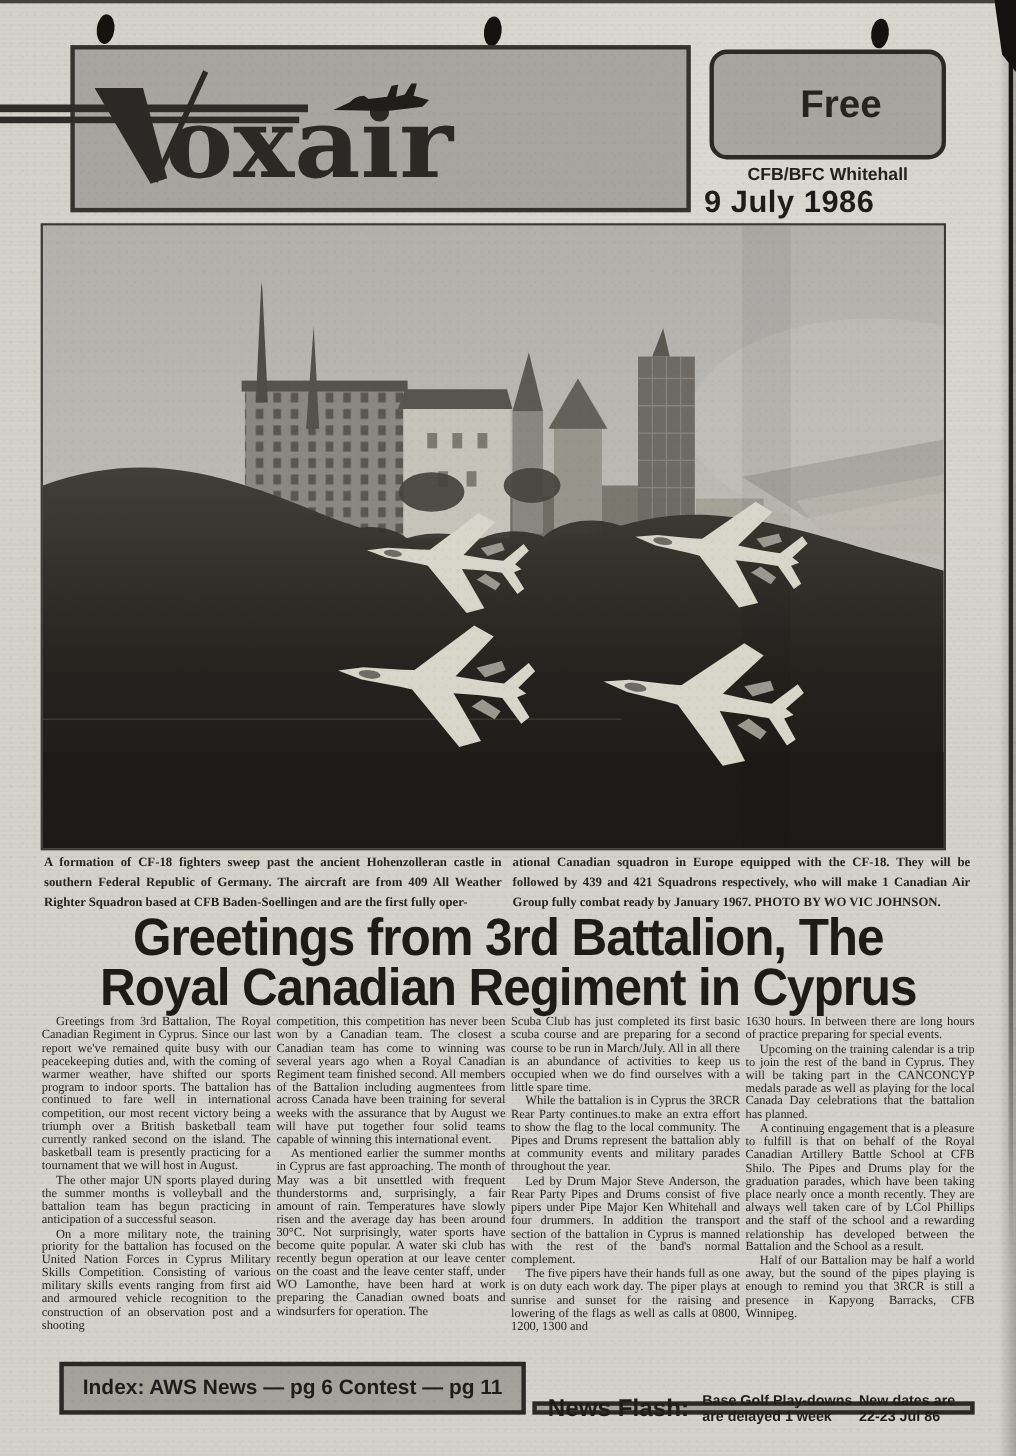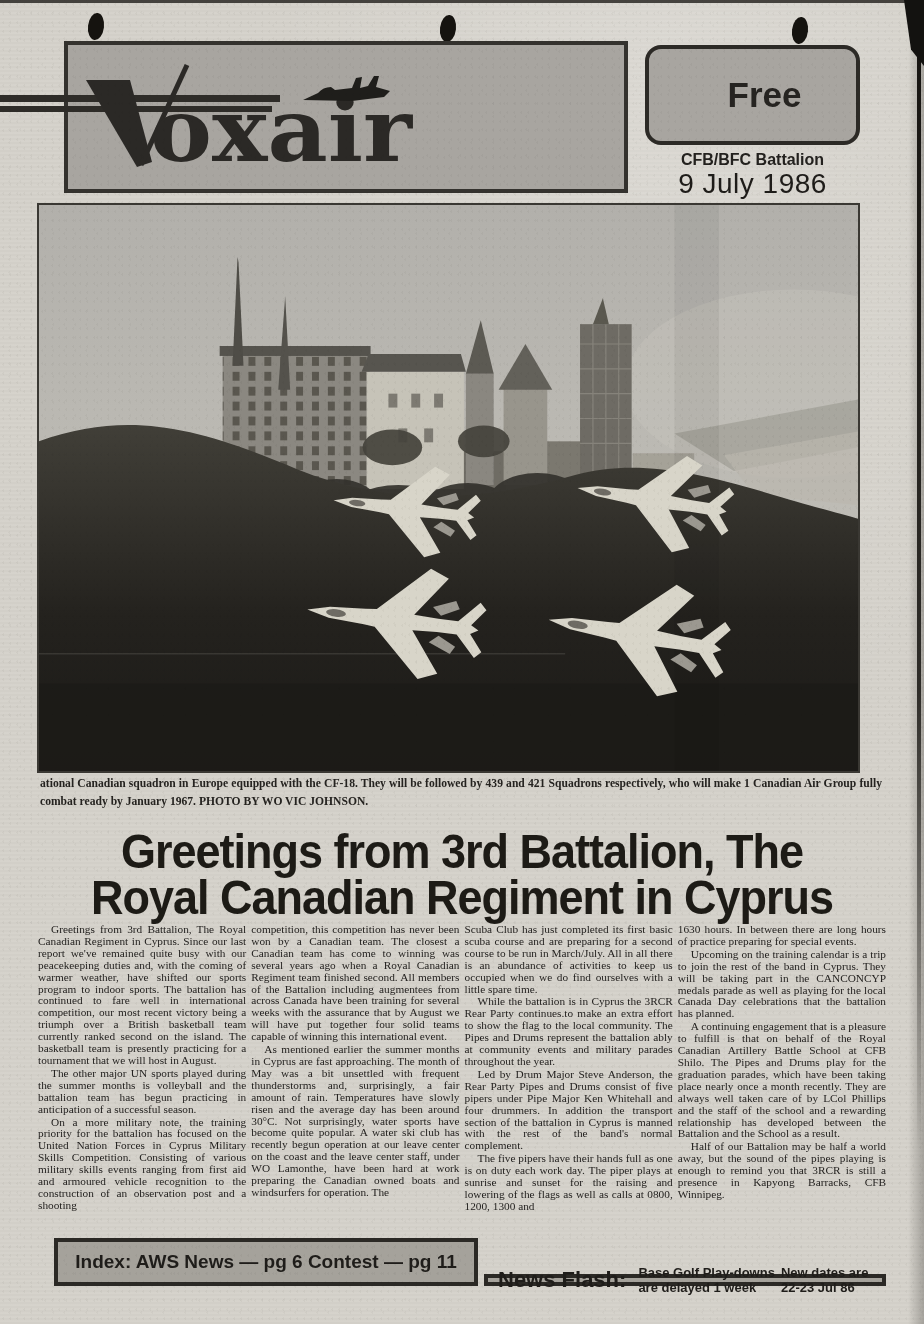--- a/index.html
+++ b/index.html
@@ -29,22 +29,22 @@
   .logo-svg{position:absolute;left:0;top:38px;width:640px;height:160px;}
 
   .free-box{
     position:absolute;left:645px;top:45px;width:215px;height:100px;box-sizing:border-box;
     background:#a8a5a0;border:4px solid #2c2a26;border-radius:16px;
     display:flex;align-items:center;justify-content:center;
     font-family:"Liberation Sans",sans-serif;font-weight:bold;font-size:35px;color:#262421;padding-left:24px;
   }
   .base-name{position:absolute;left:640px;top:151px;width:225px;text-align:center;
     font-family:"Liberation Sans",sans-serif;font-weight:bold;font-size:16px;color:#23211e;}
-  .issue-date{position:absolute;left:640px;top:168px;width:225px;text-align:center;
-    font-family:"Liberation Sans",sans-serif;font-weight:normal;font-size:28px;letter-spacing:.5px;color:#1e1c19;}
+  .issue-date{position:absolute;left:640px;top:168px;width:225px;
+    font-family:"Liberation Sans",sans-serif;font-weight:bold;font-size:28px;letter-spacing:.5px;color:#1e1c19;}
 
   .photo{position:absolute;left:37px;top:203px;width:823px;height:570px;margin:0;
     border:2px solid #3a3833;box-sizing:border-box;background:#b2b0ab;}
   .photo svg{display:block;width:100%;height:100%;}
 
   .caption{position:absolute;left:40px;top:775px;width:842px;display:flex;gap:10px;}
   .caption p{flex:1;margin:0;font-weight:bold;font-size:11.6px;line-height:18.4px;
     text-align:justify;color:#252320;}
 
   .headline{position:absolute;left:28px;top:829px;width:868px;margin:0;text-align:center;
@@ -86,21 +86,21 @@
     <rect x="0" y="68" width="272" height="6" fill="#2e2c28"></rect>
     <polygon points="86,42 130,42 152,124 137,129" fill="#2b2926"></polygon>
     <line x1="141" y1="127" x2="187" y2="27" stroke="#2b2926" stroke-width="5"></line>
     <text x="150" y="123" font-family="DejaVu Serif, serif" font-weight="bold" font-size="88" textLength="262" lengthAdjust="spacingAndGlyphs" fill="#2b2926">oxair</text>
     <path d="M303 62 L318 55 Q323 49 331 49 L335 52 L352 50 L356 40 L362 39 L360 50 L368 48 L374 38 L379 38 L376 49 L390 53 L384 59 L352 63 Z" fill="#1f1e1b"></path>
   </svg>
 
   <div class="free-box">
     <span>Free</span>
   </div>
-  <div class="base-name">CFB/BFC Battalion</div>
+  <div class="base-name">CFB/BFC Whitehall</div>
   <div class="issue-date">9 July 1986</div>
 
   <figure class="photo">
     <svg viewBox="0 0 825 570" preserveAspectRatio="none">
       <defs>
         <linearGradient id="skyG" x1="0" y1="0" x2="0" y2="1">
           <stop offset="0" stop-color="#b2b0ab"></stop>
             <stop offset="1" stop-color="#c0beb7"></stop>
         </linearGradient>
         <linearGradient id="hillG" x1="0" y1="0" x2="0" y2="1">
@@ -178,20 +178,21 @@
       <rect x="640" y="0" width="45" height="570" fill="#000" opacity=".05"></rect>
 
       <use href="#jetShape" transform="translate(368 306) rotate(7) scale(0.92)"></use>
       <use href="#jetShape" transform="translate(618 297) rotate(9) scale(0.98)"></use>
       <use href="#jetShape" transform="translate(357 418) rotate(7) scale(1.12)"></use>
       <use href="#jetShape" transform="translate(601 433) rotate(10) scale(1.14)"></use>
     </svg>
   </figure>
 
   <div class="caption">
+    <p>A formation of CF-18 fighters sweep past the ancient Hohenzolleran castle in southern Federal Republic of Germany. The aircraft are from 409 All Weather Righter Squadron based at CFB Baden-Soellingen and are the first fully oper-</p>
     <p>ational Canadian squadron in Europe equipped with the CF-18. They will be followed by 439 and 421 Squadrons respectively, who will make 1 Canadian Air Group fully combat ready by January 1967. PHOTO BY WO VIC JOHNSON.</p>
   </div>
 
   <h1 class="headline">
     <span>Greetings from 3rd Battalion, The</span>
     <span>Royal Canadian Regiment in Cyprus</span>
   </h1>
 
   <section class="body-cols">
     <div class="col">

